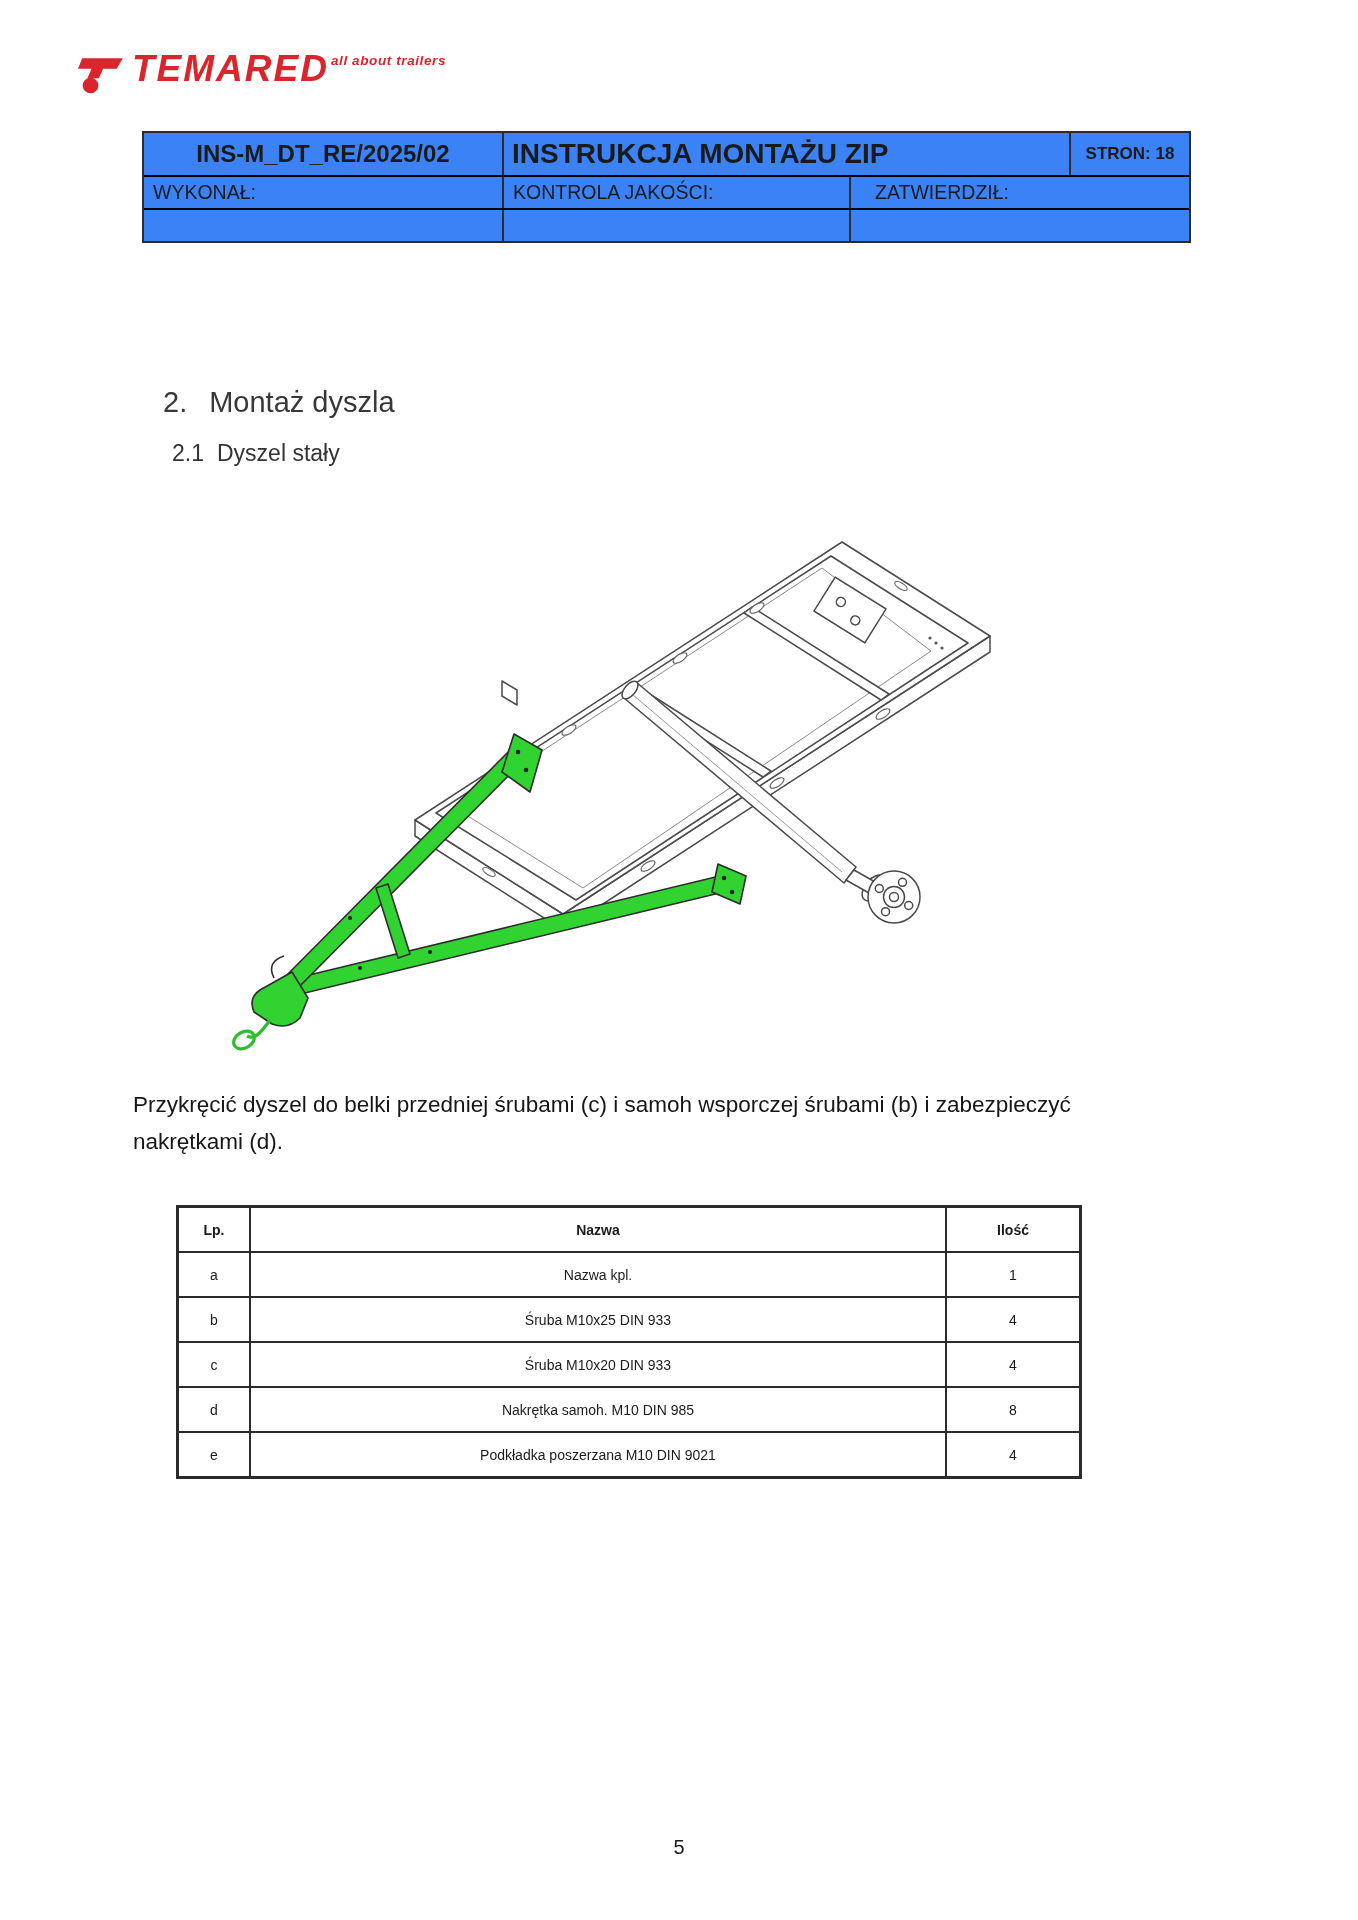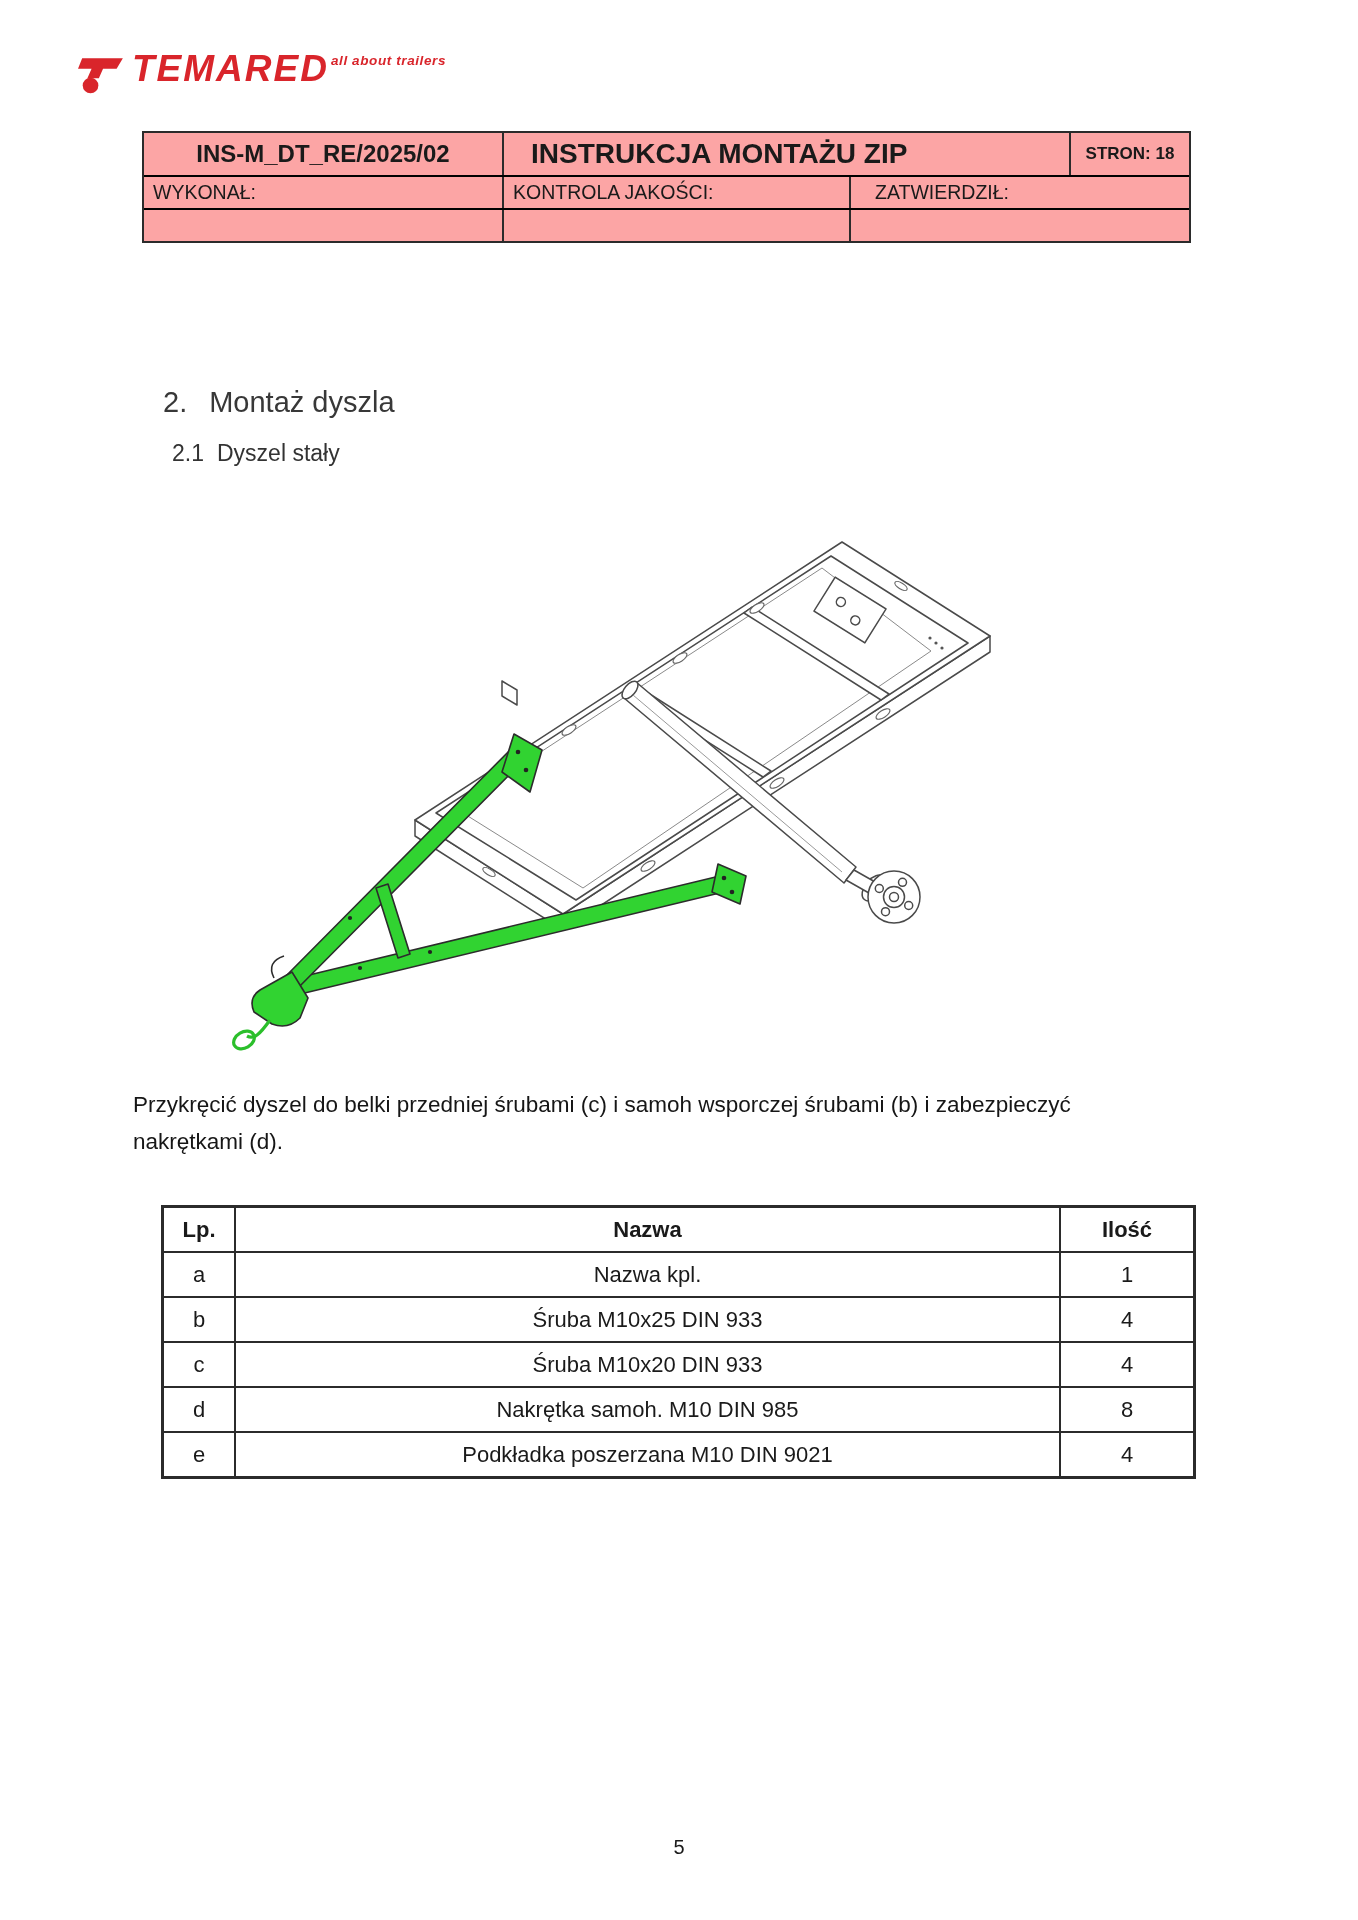--- a/index.html
+++ b/index.html
@@ -8,46 +8,46 @@
   
   .logo{position:absolute;left:78px;top:52px;display:flex;align-items:flex-start;}
   .logo-icon{width:48px;height:44px;margin-right:6px;}
   .logo-textblock{display:flex;}
   .logo-brand{font-size:37px;font-weight:bold;font-style:italic;color:#d9252b;
               letter-spacing:2px;line-height:34px;}
   .logo-tagline{font-size:13.5px;font-weight:bold;font-style:italic;color:#d9252b;
                 letter-spacing:0.6px;margin-top:1px;margin-left:2px;}
   
   .hdr-table{position:absolute;left:142px;top:131px;width:1049px;border:2px solid #2b2b2b;
-             box-sizing:border-box;background:#fca5a5;}
+             box-sizing:border-box;background:#3b82f6;}
   .hdr-row{display:flex;}
   .hdr-row + .hdr-row{border-top:2px solid #000000;}
   .hdr-cell{box-sizing:border-box;display:flex;align-items:center;overflow:hidden;}
   .hdr-cell + .hdr-cell{border-left:2px solid #2b2b2b;}
   .r1{height:42px;}
   .r23{height:31px;}
   .c-doccode{flex:0 0 358px;justify-content:center;font-weight:bold;font-size:24px;}
-  .c-title{flex:0 0 567px;padding-left:27px;font-weight:bold;font-size:28px;letter-spacing:0px;}
+  .c-title{flex:0 0 567px;padding-left:8px;font-weight:bold;font-size:28px;letter-spacing:0px;}
   .c-pages{flex:1;justify-content:center;font-weight:bold;font-size:17px;}
   .c-w1{flex:0 0 358px;padding-left:9px;font-size:19.5px;}
   .c-w2{flex:0 0 347px;padding-left:9px;font-size:19.5px;}
   .c-w3{flex:1;padding-left:24px;font-size:19.5px;}
   
   .h1{position:absolute;left:163px;top:386px;font-size:29px;color:#383838;display:flex;}
   .h1 .num{margin-right:22px;}
   .h2{position:absolute;left:172px;top:440px;font-size:23px;color:#333;display:flex;}
   .h2 .num{margin-right:13px;}
   
   .figure{position:absolute;left:230px;top:520px;width:770px;height:540px;}
   
   .para{position:absolute;left:133px;top:1086px;width:1075px;font-size:22.5px;
         line-height:37px;color:#161616;}
   
-  .parts{position:absolute;left:161px;top:1205px;width:1035px;border-collapse:collapse;
-         font-size:22px;}
+  .parts{position:absolute;left:176px;top:1205px;width:906px;border-collapse:collapse;
+         font-size:14px;}
   .parts th,.parts td{border:2px solid #2b2b2b;text-align:center;height:43px;
                       padding:0 4px;vertical-align:middle;}
   .parts{border:3px solid #2b2b2b;}
   .parts th{font-weight:bold;}
   .col-lp{width:62px;}
   .col-qty{width:124px;}
   
   .pageno{position:absolute;left:0;top:1836px;width:1358px;text-align:center;
           font-size:20px;color:#1a1a1a;}
 </style>

